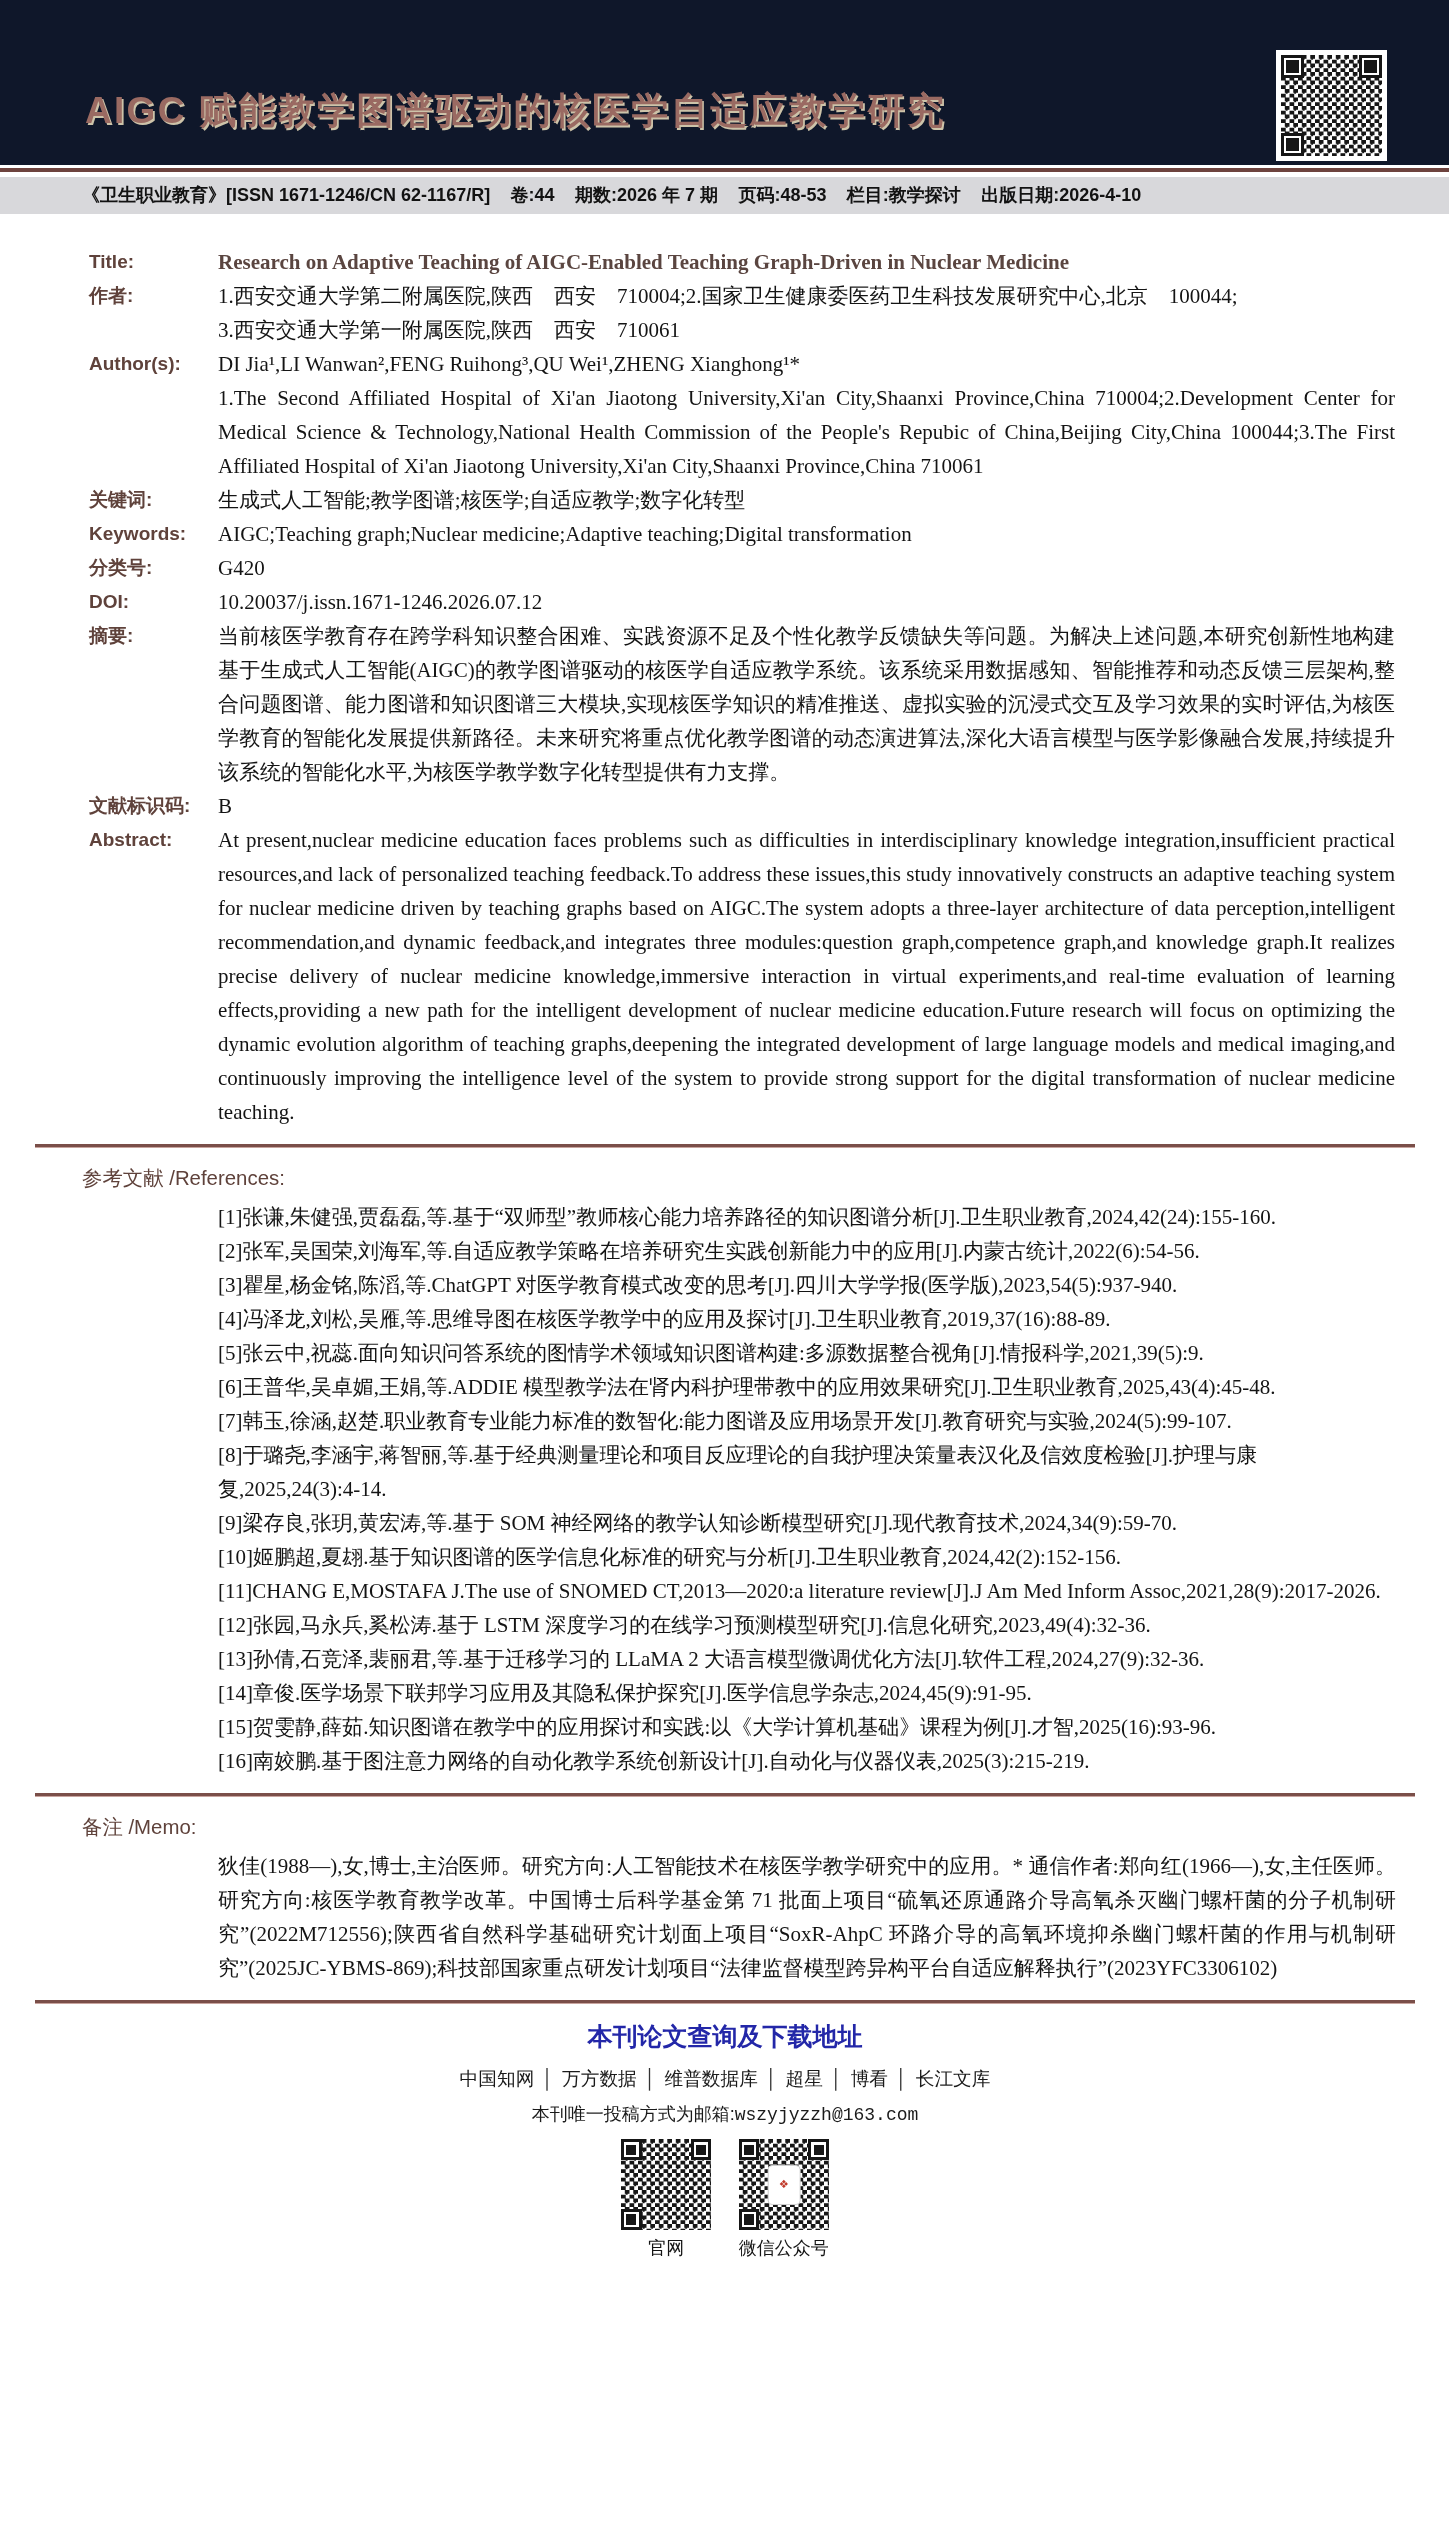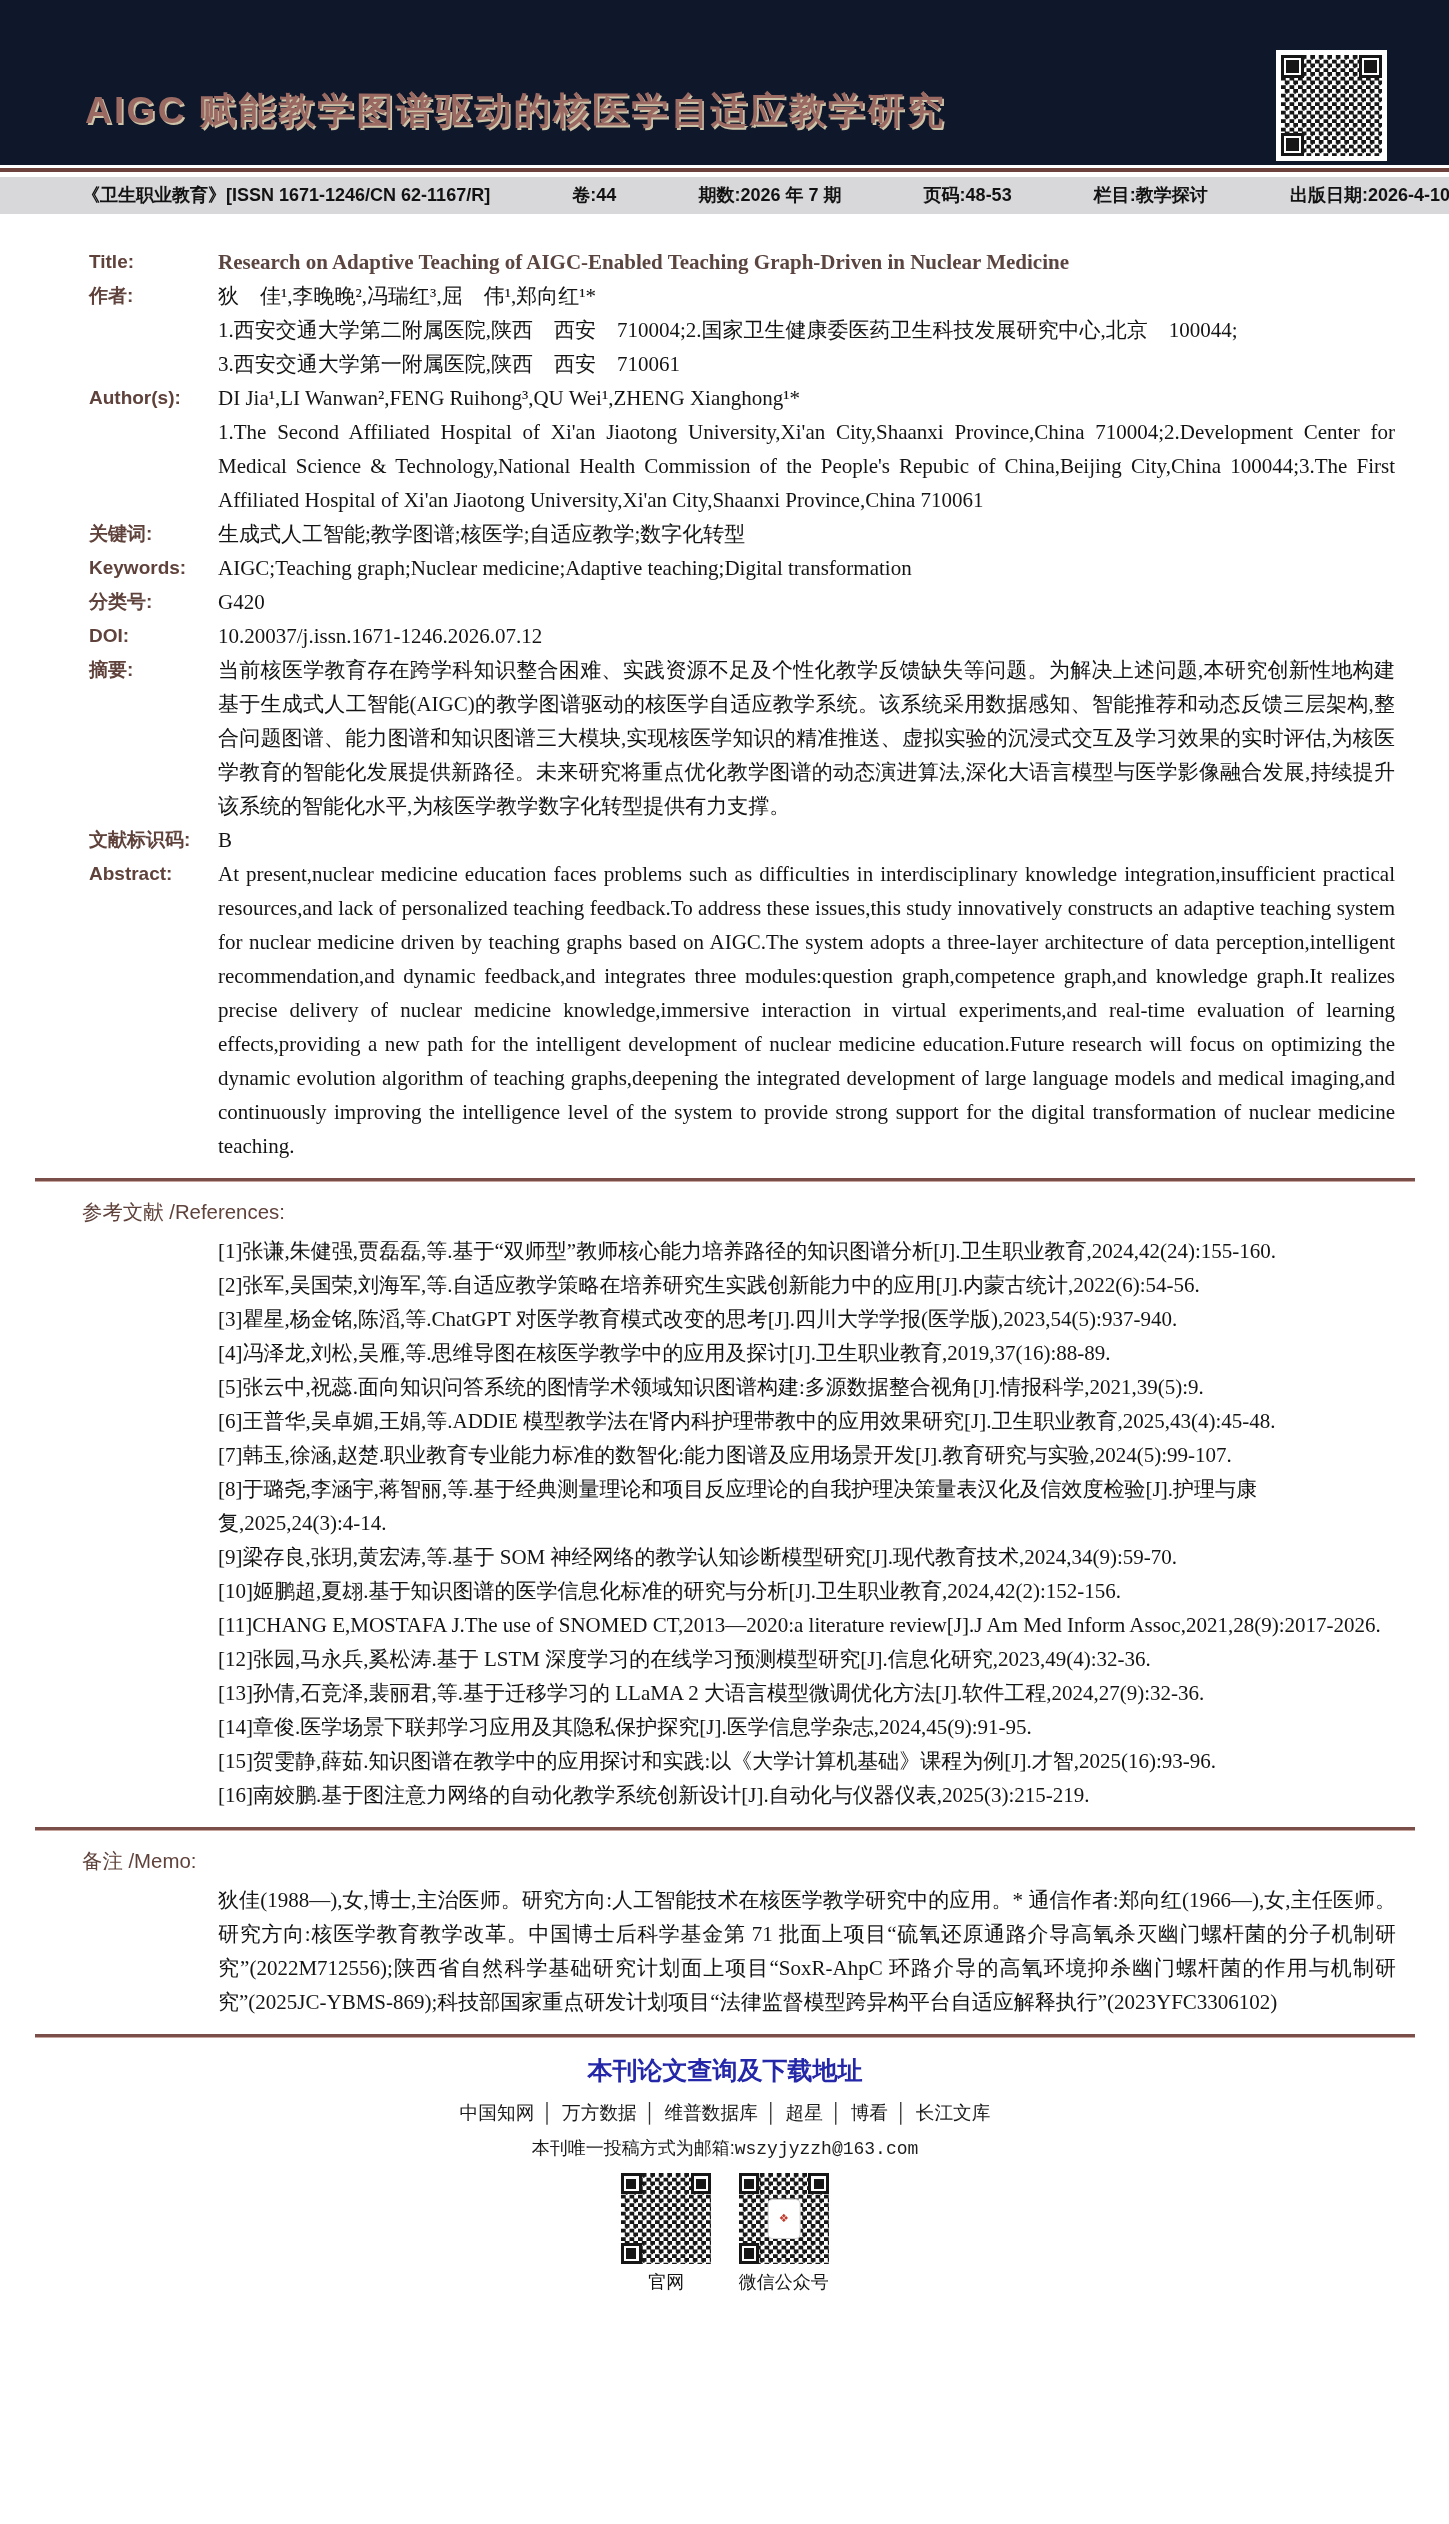--- a/index.html
+++ b/index.html
@@ -23,21 +23,21 @@
   .qr .f::after{content:"";position:absolute;inset:2.3px;background:#161616;}
   .qr .f.tl{top:0;left:0}.qr .f.tr{top:0;right:0}.qr .f.bl{bottom:0;left:0}
   .qr .logo{position:absolute;left:50%;top:50%;transform:translate(-50%,-50%);
             width:34%;height:42%;background:#ffffff;border:1.1px solid #d0d0d0;border-radius:4.5px;
             display:flex;align-items:center;justify-content:center;font-size:11.3px;color:#c03a2b;}
 
   .rule-top{height:4px;background:#6d423d;margin-top:3.4px;}
   .journal-bar{margin-top:4.5px;height:37px;background:#d8d8db;display:flex;align-items:center;
                padding-left:82px;gap:20.4px;
                font-family:"Liberation Sans","DejaVu Sans",sans-serif;font-weight:700;
-               font-size:18px;color:#121212;white-space:nowrap;justify-content:space-between;}
+               font-size:18px;color:#121212;white-space:nowrap;}
 
   
   .meta{padding-top:31px;}
   .mrow{display:flex;align-items:flex-start;}
   .mlabel{flex:none;width:129px;margin-left:89px;
           font-family:"Liberation Sans","DejaVu Sans",sans-serif;font-weight:700;
           font-size:19px;color:#5f423b;line-height:34px;}
   .mval{flex:1;margin-right:55px;font-size:21px;line-height:34px;}
   .mval p{margin:0;}
   .just{text-align:justify;}
@@ -101,21 +101,20 @@
     <div class="mrow">
       <div class="mlabel">Title:</div>
       <div class="mval">
           <p class="title-en">Research on Adaptive Teaching of AIGC-Enabled Teaching Graph-Driven in Nuclear Medicine</p>
         </div>
     </div>
 
     <div class="mrow">
       <div class="mlabel">作者:</div>
       <div class="mval">
-        <p>狄　佳¹,李晚晚²,冯瑞红³,屈　伟¹,郑向红¹*</p>
         <p>1.西安交通大学第二附属医院,陕西　西安　710004;2.国家卫生健康委医药卫生科技发展研究中心,北京　100044;</p>
         <p>3.西安交通大学第一附属医院,陕西　西安　710061</p>
       </div>
     </div>
 
     <div class="mrow">
       <div class="mlabel">Author(s):</div>
       <div class="mval">
         <p>DI Jia¹,LI Wanwan²,FENG Ruihong³,QU Wei¹,ZHENG Xianghong¹*</p>
         <p class="just">1.The Second Affiliated Hospital of Xi'an Jiaotong University,Xi'an City,Shaanxi Province,China 710004;2.Development Center for Medical Science &amp; Technology,National Health Commission of the People's Repubic of China,Beijing City,China 100044;3.The First Affiliated Hospital of Xi'an Jiaotong University,Xi'an City,Shaanxi Province,China 710061</p>

